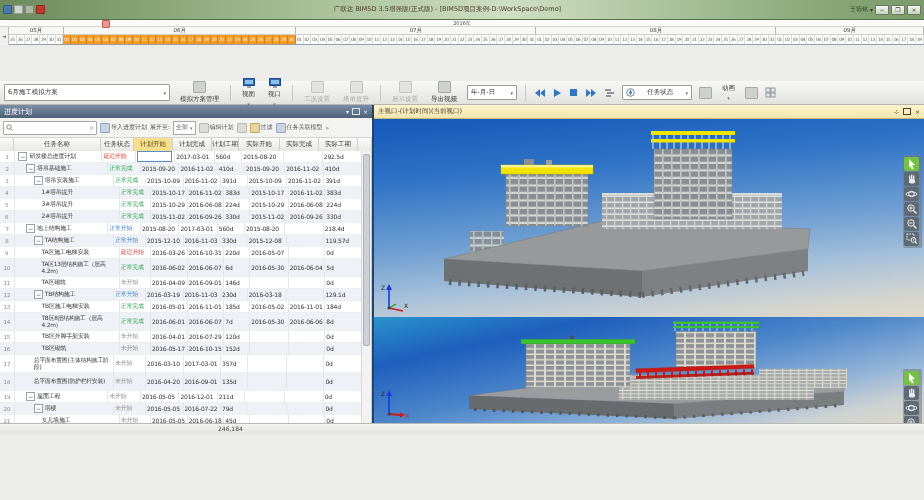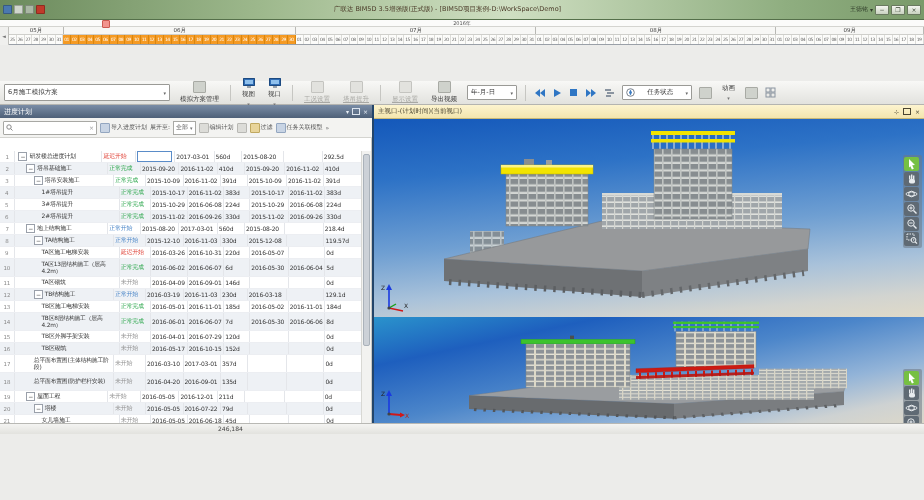--- a/index.html
+++ b/index.html
@@ -44,21 +44,21 @@
   .tl-day.hl{background:var(--june-highlight,#f59a23);color:#fff;border-right-color:#d8860f;}
   
   .toolbar{height:23px;display:flex;align-items:center;gap:7px;padding:0 4px;
     background:linear-gradient(#f8f8f6,#e2e2de);border-bottom:1px solid #b4b4b0;margin-top:36px;}
   .combo{height:15px;background:#fff;border:1px solid #9a9a96;border-radius:1px;
     display:flex;align-items:center;justify-content:space-between;padding:0 3px;gap:3px;
     font-size:6.5px;color:#333;}
   .combo .arr{font-size:5px;color:#666;}
   .tbtn{display:flex;align-items:center;gap:2px;padding:2px 3px;border-radius:2px;
     font-size:6.5px;color:#3a3a3a;white-space:nowrap;flex-direction:column;}
-  .tbtn.disabled{color:#a8a8a4;text-decoration:underline;}
+  .tbtn.disabled{color:#a8a8a4;}
   .tbtn .arr{font-size:5px;color:#777;}
   .vsep{width:1px;height:16px;background:#c6c6c2;margin:0 1px;}
   .mon{width:12px;height:10px;position:relative;}
   .mon .scr{position:absolute;left:0;top:0;width:12px;height:8px;background:#2f6cb4;
     border-radius:1px;box-shadow:inset 0 0 0 1px #1d4a80;}
   .mon .scr i{position:absolute;left:2px;top:2px;width:8px;height:4px;background:#8fc0ec;display:block;}
   .mon .std{position:absolute;left:4px;bottom:0;width:4px;height:2px;background:#9aa2aa;}
   .gicon{width:11px;height:10px;background:#cfd2cc;border:1px solid #a8aaa4;border-radius:1px;}
   .tbtn.disabled .gicon{background:#e2e2de;border-color:#c4c4c0;}
   .play-svg{display:block;}
@@ -451,20 +451,31 @@
         <span class="mini-icon funnel"></span>
         <span>过滤</span>
       </span>
       <span class="ptb-btn">
         <span class="mini-icon"></span>
         <span>任务关联模型</span>
       </span>
       <span>»</span>
     </div>
     <div class="grid-wrap">
+      <div class="grid-header">
+          <div class="gh-cell col-n"></div>
+          <div class="gh-cell col-name">任务名称</div>
+          <div class="gh-cell col-status">任务状态</div>
+          <div class="gh-cell col-ps plan">计划开始</div>
+          <div class="gh-cell col-pf">计划完成</div>
+          <div class="gh-cell col-pd">计划工期</div>
+          <div class="gh-cell col-as">实际开始</div>
+          <div class="gh-cell col-af">实际完成</div>
+          <div class="gh-cell col-ad">实际工期</div>
+        </div>
       <div class="grid-body">
           <div class="grid-row">
             <div class="gc num col-n">1</div>
             <div class="gc namec col-name" style="padding-left: 3px;">
               <span class="expand-box">−</span>
               <span>研发楼总进度计划</span>
             </div>
             <div class="gc col-status">
               <span class="st-delay-start">延迟开始</span>
             </div>

